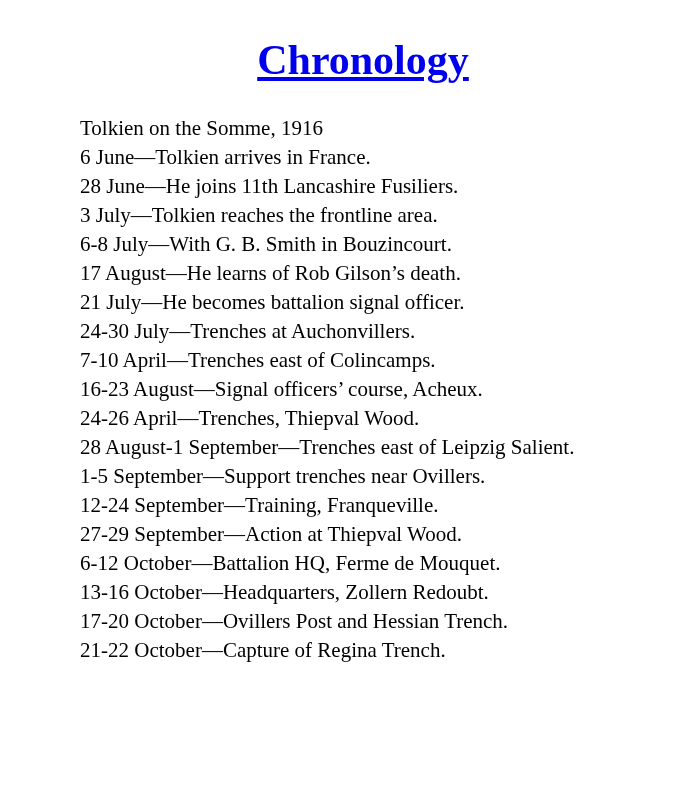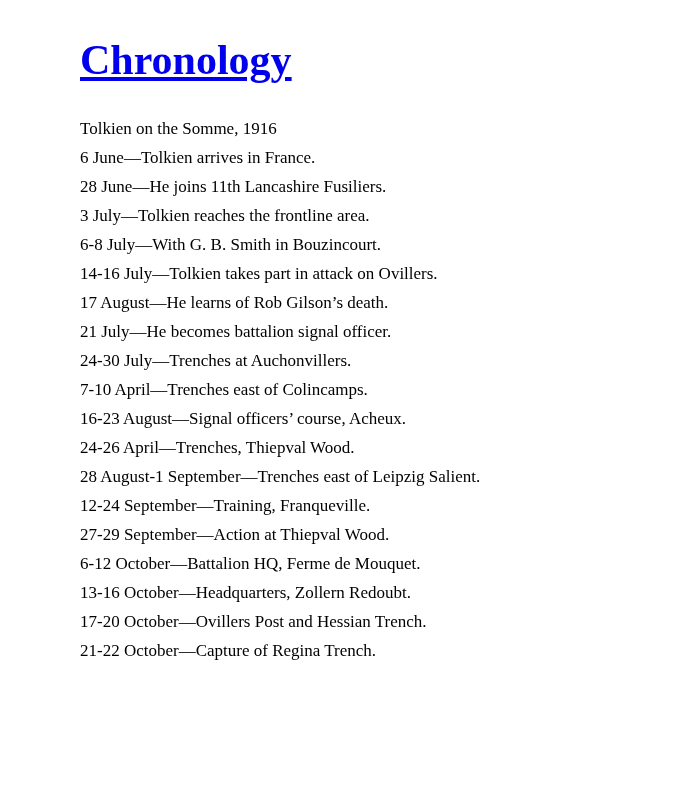--- a/index.html
+++ b/index.html
@@ -15,56 +15,57 @@
     padding: 36px 40px 20px 80px;
     font-family: "Liberation Serif", "DejaVu Serif", serif;
     color: #000000;
     overflow: hidden;
   }
   .title {
     margin: 0 0 30px 0;
     font-size: 42px;
     font-weight: bold;
     line-height: 1.15;
+    text-align: center;
   }
   .title a {
     color: #0000ee;
     text-decoration: underline;
     cursor: pointer;
   }
   .chronology {
-    font-size: 17px;
+    font-size: 21px;
     line-height: 29px;
   }
   .line {
     white-space: nowrap;
   }
 </style>
 </head>
 <body>
 
 <div class="page">
   <h1 class="title">
     <a>Chronology</a>
   </h1>
 
   <div class="chronology">
     <div class="line">Tolkien on the Somme, 1916</div>
     <div class="line">6 June—Tolkien arrives in France.</div>
     <div class="line">28 June—He joins 11th Lancashire Fusiliers.</div>
     <div class="line">3 July—Tolkien reaches the frontline area.</div>
     <div class="line">6-8 July—With G. B. Smith in Bouzincourt.</div>
-    <div class="line">14-16 July—Tolkien takes part in attack on Ovillers.</div>
     <div class="line">17 August—He learns of Rob Gilson’s death.</div>
     <div class="line">21 July—He becomes battalion signal officer.</div>
     <div class="line">24-30 July—Trenches at Auchonvillers.</div>
     <div class="line">7-10 April—Trenches east of Colincamps.</div>
     <div class="line">16-23 August—Signal officers’ course, Acheux.</div>
     <div class="line">24-26 April—Trenches, Thiepval Wood.</div>
     <div class="line">28 August-1 September—Trenches east of Leipzig Salient.</div>
+    <div class="line">1-5 September—Support trenches near Ovillers.</div>
     <div class="line">12-24 September—Training, Franqueville.</div>
     <div class="line">27-29 September—Action at Thiepval Wood.</div>
     <div class="line">6-12 October—Battalion HQ, Ferme de Mouquet.</div>
     <div class="line">13-16 October—Headquarters, Zollern Redoubt.</div>
     <div class="line">17-20 October—Ovillers Post and Hessian Trench.</div>
     <div class="line">21-22 October—Capture of Regina Trench.</div>
   </div>
 </div>
 
 </body></html>

